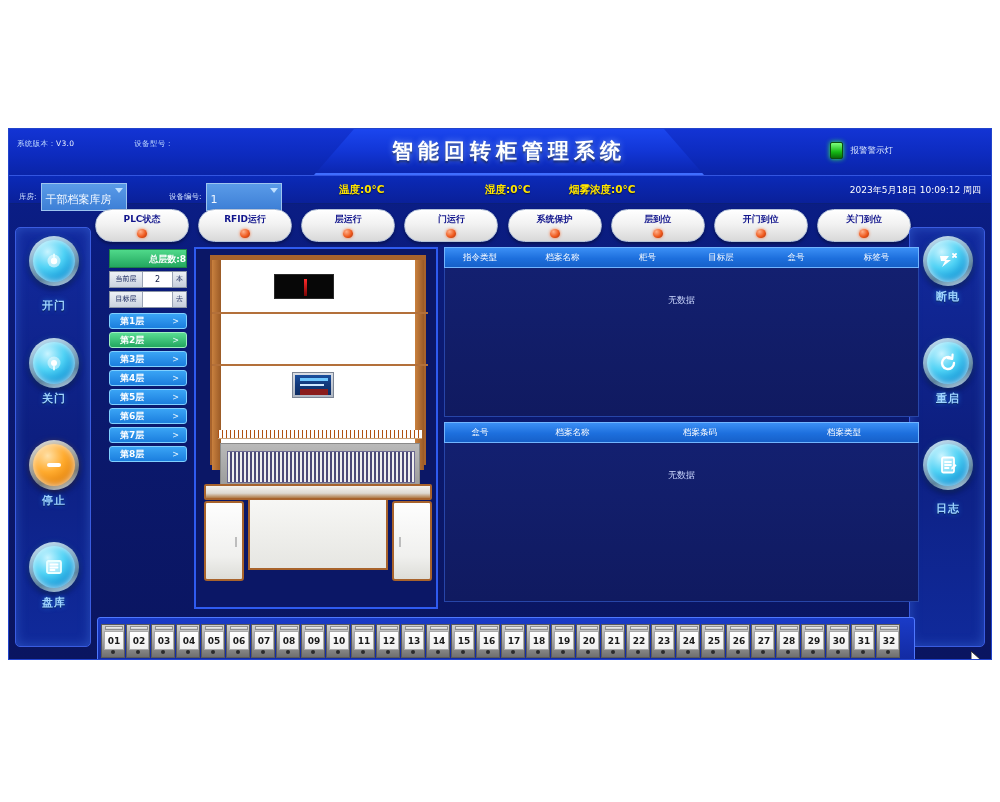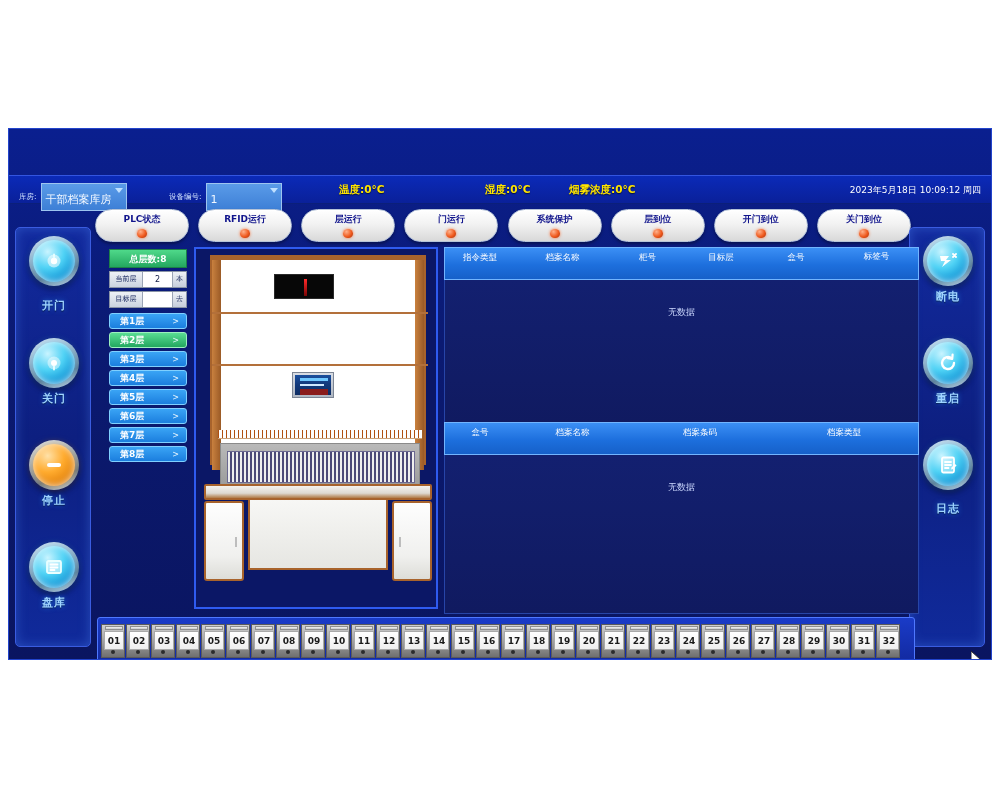--- a/index.html
+++ b/index.html
@@ -151,21 +151,21 @@
   }
   
   .layerpanel {
     position: absolute; left: 100px; top: 120px; width: 78px; height: 242px;
   }
   .lp-total {
     width: 78px; height: 19px;
     background: linear-gradient(180deg,#4fd98a 0%,#23a75f 100%);
     border: 1px solid #1c7f48;
     color: #ffffff; font-size: 9px; font-weight: bold;
-    text-align: center; line-height: 18px;
+    text-align: right; line-height: 18px;
   }
   .lp-spin {
     width: 78px; height: 17px; margin-top: 3px;
     background: linear-gradient(180deg,#f4f6f9 0%,#d8dee7 100%);
     border: 1px solid #8a94a6;
     display: flex; align-items: stretch;
   }
   .lp-spin-lbl {
     width: 33px; font-size: 7px; color: #0a1a55; line-height: 15px;
     text-align: center; background: linear-gradient(180deg,#eef1f6,#ccd4e0);
@@ -278,21 +278,21 @@
   .door .h {
     position: absolute; top: 34px; width: 2px; height: 10px; background: #bdbdbd;
   }
   .door.l .h { right: 5px; }
   .door.r .h { left: 5px; }
   
   .tbl { position: absolute; left: 435px; }
   .tbl.t1 { top: 118px; width: 475px; height: 170px; }
   .tbl.t2 { top: 293px; width: 475px; height: 180px; }
   .thead {
-    display: flex; height: 33px;
+    display: flex; height: 21px;
     background: linear-gradient(180deg,#3b8ff5 0%,#1d6fdd 55%,#1660c9 100%);
     border: 1px solid #72b5ff;
   }
   .th {
     font-size: 8.5px; color: #ffffff; text-align: center; line-height: 19px;
     white-space: nowrap; overflow: hidden;
   }
   .tbody {
     height: calc(100% - 21px);
     background: linear-gradient(180deg,#132070 0%,#101a60 100%);
@@ -334,20 +334,40 @@
     position: absolute; right: 6px; bottom: -8px; width: 14px; height: 16px;
   }
   .cursor svg { display: block; }
 </style>
 </head>
 <body>
 
 <div id="screen">
   <div id="app">
 
+    <div class="hdr">
+      <div class="hdr-left">
+        <div class="hdr-lbl">
+          <span>系统版本：</span><b>V3.0</b>
+        </div>
+        <div class="hdr-lbl">
+          <span>设备型号：</span><b></b>
+        </div>
+      </div>
+
+      <div class="banner">
+        <div class="banner-bg"></div>
+        <div class="banner-title">智能回转柜管理系统</div>
+      </div>
+
+      <div class="alarm">
+        <div class="alarm-led"></div>
+        <div class="alarm-txt">报警警示灯</div>
+      </div>
+    </div>
 
     <div class="band2">
       <div class="b2-group" style="left:10px; top:7px;">
         <span class="b2-lbl">库房:</span>
         <span class="b2-sel">
           <span>干部档案库房</span>
           <i class="car"></i>
         </span>
       </div>
 
@@ -571,21 +591,21 @@
       </div>
     </div>
 
     <div class="tbl t1">
       <div class="thead" id="cmd-head">
           <div class="th" style="width: 70px;">指令类型</div>
           <div class="th" style="width: 95px;">档案名称</div>
           <div class="th" style="width: 75px;">柜号</div>
           <div class="th" style="width: 72px;">目标层</div>
           <div class="th" style="width: 78px;">盒号</div>
-          <div class="th" style="width: 83px; font-family: Liberation Mono, monospace;">标签号</div>
+          <div class="th" style="width: 83px;">标签号</div>
         </div>
       <div class="tbody">
         <div class="empty">无数据</div>
       </div>
     </div>
 
     <div class="tbl t2">
       <div class="thead" id="arc-head">
           <div class="th" style="width: 70px;">盒号</div>
           <div class="th" style="width: 115px;">档案名称</div>

